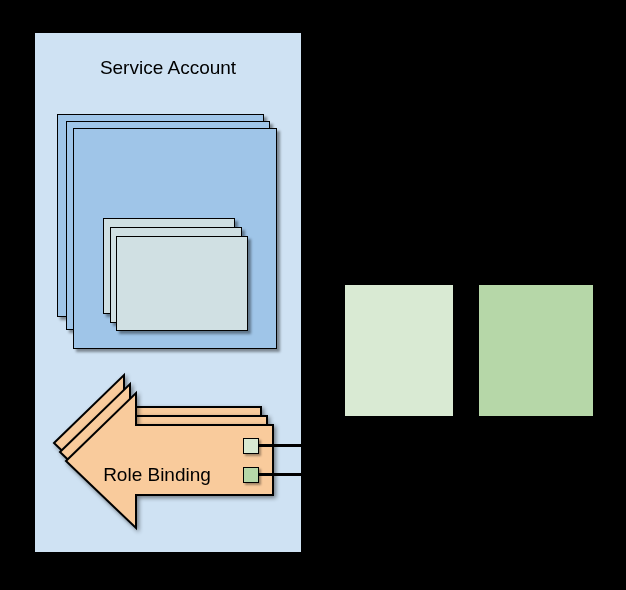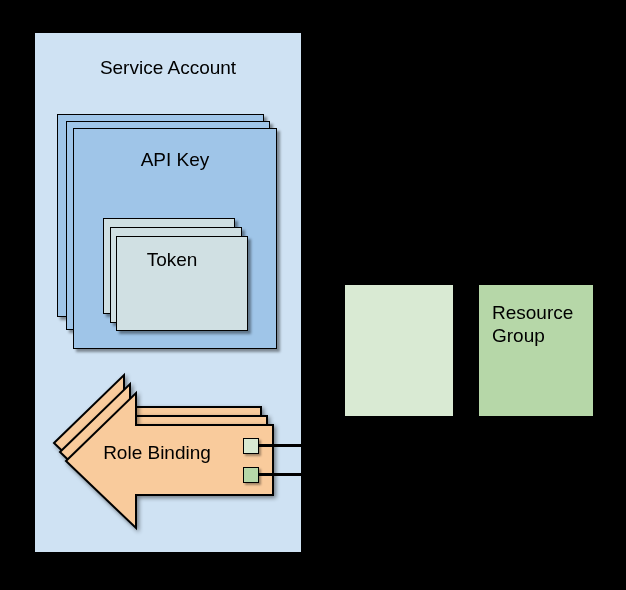--- a/index.html
+++ b/index.html
@@ -33,21 +33,21 @@
   .tok-front{left:116px;top:236px;width:132px;height:95px;}
   
   .label{
     position:absolute;
     font-size:19px;line-height:22px;
     text-align:center;white-space:nowrap;
   }
   .sa-label  {left:35px; top:57px; width:266px;}
   .api-label {left:73px; top:149px;width:204px;}
   .tok-label {left:106px;top:249px;width:132px;}
-  .rb-label  {left:52px; top:442px;width:210px;}
+  .rb-label  {left:52px; top:464px;width:210px;}
   .role-label{left:345px;top:301px;width:108px;}
   .rg-label  {left:479px;top:301px;width:114px;white-space:normal;}
   .rg-label span{display:inline-block;max-width:88px;text-align:left;line-height:23px;}
   
   .rb-svg{position:absolute;left:40px;top:370px;overflow:visible;}
   .rb-svg polygon{
     fill:var(--c-role-binding);
     stroke:#000;stroke-width:2;stroke-linejoin:miter;
     filter:drop-shadow(2px 2.5px 2px rgba(0,0,0,.45));
   }
@@ -69,40 +69,35 @@
 <body>
 
 <div class="canvas">
 
   <div class="shape sa-box"></div>
   <div class="label sa-label">Service Account</div>
 
   <div class="layer api api-back"></div>
   <div class="layer api api-mid"></div>
   <div class="layer api api-front"></div>
-  <div class="label api-label">API Key</div>
 
   <div class="layer tok tok-back"></div>
   <div class="layer tok tok-mid"></div>
   <div class="layer tok tok-front"></div>
-  <div class="label tok-label">Token</div>
 
   <svg class="rb-svg" width="245" height="165" viewBox="0 0 245 165">
     <polygon points="14,73 84,5 84,37 221,37 221,107 84,107 84,140"></polygon>
     <polygon points="20,82 90,14 90,46 227,46 227,116 90,116 90,149"></polygon>
     <polygon points="26,91 96,23 96,55 233,55 233,125 96,125 96,158"></polygon>
   </svg>
   <div class="label rb-label">Role Binding</div>
 
   <div class="connector conn-role"></div>
   <div class="connector conn-rg"></div>
 
   <div class="port port-role"></div>
   <div class="port port-rg"></div>
 
   <div class="shape role-box"></div>
 
   <div class="shape rg-box"></div>
-  <div class="label rg-label">
-    <span>Resource Group</span>
-  </div>
 
 </div>
 
 </body></html>

